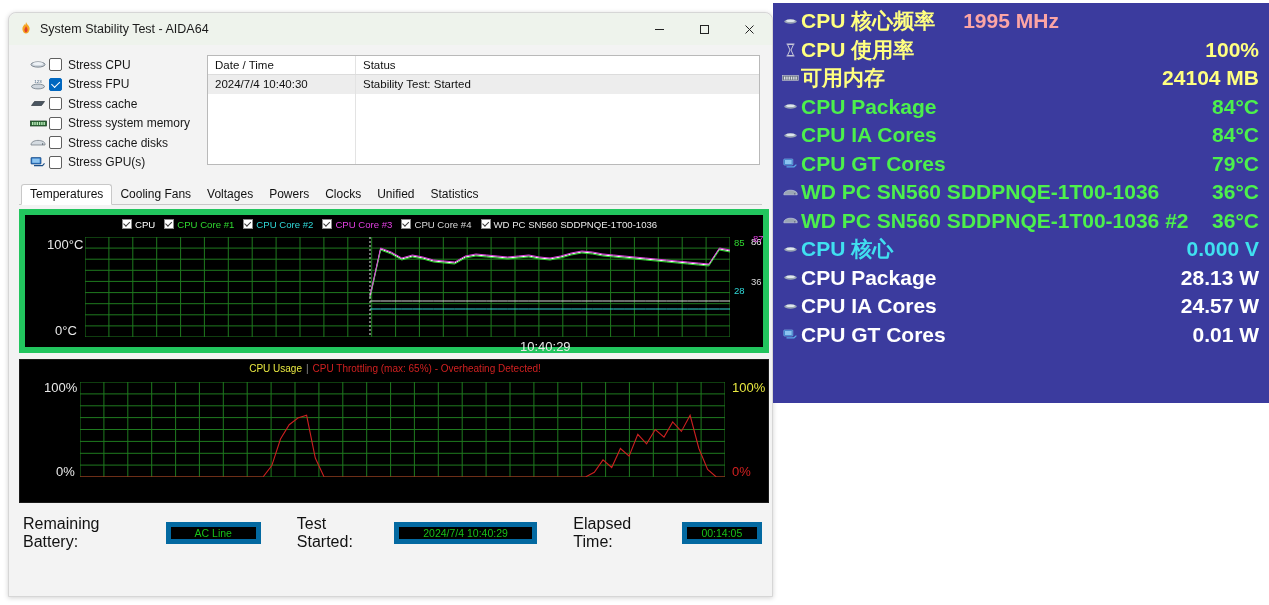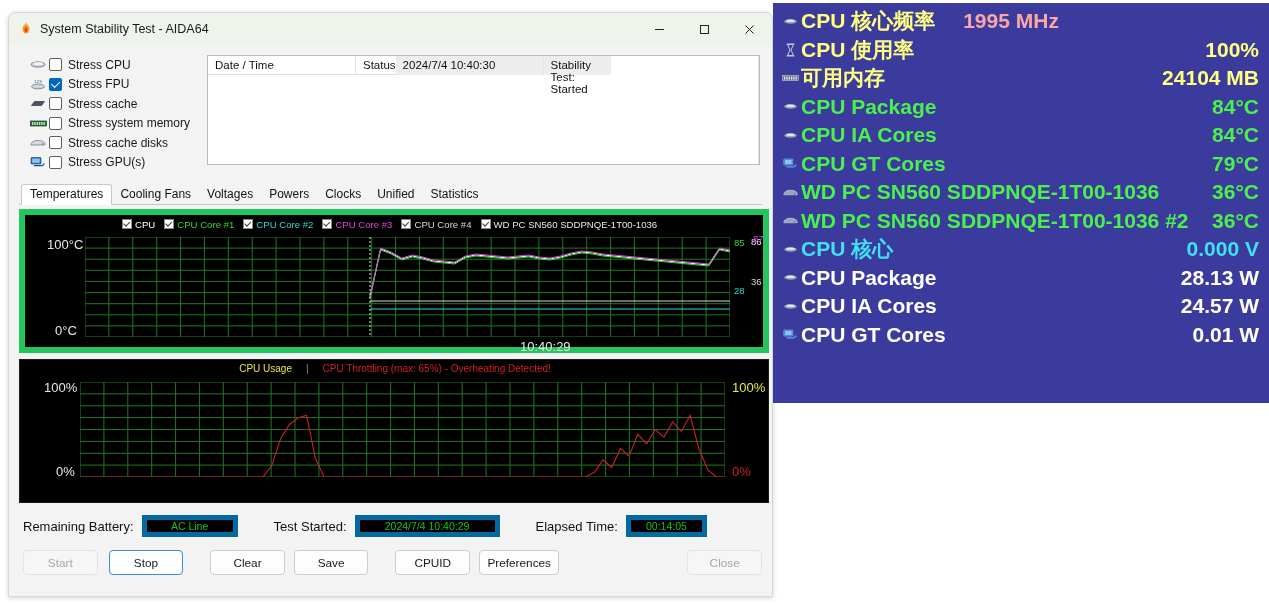--- a/index.html
+++ b/index.html
@@ -52,21 +52,21 @@
     content: ""; width: 7px; height: 4px;
     border-left: 1.6px solid #fff; border-bottom: 1.6px solid #fff;
     transform: rotate(-45deg) translate(0.5px,-1px);
   }
   .slabel { font-size: 12px; color: #181818; white-space: nowrap; }
 
   
   .logtable {
     flex: 1; margin-left: 8px; margin-right: 2px; height: 110px;
     border: 1px solid #b9b9b9; background: #fff; overflow: hidden;
-    display: flex; flex-direction: row;
+    display: flex; flex-direction: column;
   }
   .log-head { display: flex; height: 19px; border-bottom: 1px solid #dcdcdc; }
   .log-head div { font-size: 11.5px; color: #111; padding: 3px 0 0 7px; }
   .col-date { width: 148px; border-right: 1px solid #e3e3e3; }
   .col-status { flex: 1; }
   .log-row { display: flex; height: 19px; background: #ededed; }
   .log-row div { font-size: 11.5px; color: #111; padding: 3px 0 0 7px; }
   .log-filler { flex: 1; display: flex; }
   .log-filler .col-date { border-right: 1px solid #e3e3e3; }
 
@@ -95,21 +95,21 @@
   .leg .lcb::after { content:""; width:5px; height:3px; border-left:1.4px solid #3a3a3a;
     border-bottom:1.4px solid #3a3a3a; transform: rotate(-45deg) translate(0.3px,-0.8px); }
   .leg span { font-size: 9.6px; white-space: nowrap; }
 
   .plot { position: absolute; background: #000; overflow: hidden; }
   .axis-lab { position: absolute; font-size: 13px; color: #e8e8e8; white-space: nowrap; }
   .val-lab { position: absolute; font-size: 9.5px; white-space: nowrap; }
 
   
   .status-strip { display: flex; align-items: center; margin-top: 12px; padding-left: 4px; }
-  .st-label { font-size: 13px; color: #111; margin-right: 8px; }
+  .st-label { font-size: 16px; color: #111; margin-right: 8px; }
   .st-box {
     background: #000; color: #18c018; font-size: 10.5px;
     display: flex; align-items: center; justify-content: center;
     height: 22px; border: 5px solid #0369a1;
   }
 
   
   .btnrow { display: flex; align-items: center; margin-top: 13px; padding-left: 4px; }
   .btn {
     height: 25px; border: 1px solid #cdcdcd; background: #fdfdfd; border-radius: 4px;
@@ -352,21 +352,21 @@
         <div class="val-lab" style="left:709px; top:22px; color:#30d830;">85</div>
         <div class="val-lab" style="left:726px; top:21px; color:#e8e8e8;">86</div>
         <div class="val-lab" style="left:728px; top:18px; color:#e040e0;">87</div>
         <div class="val-lab" style="left:709px; top:70px; color:#30d8d8;">28</div>
         <div class="val-lab" style="left:726px; top:61px; color:#d8d8d8;">36</div>
 
         <div class="axis-lab" style="left:495px; top:124px;">10:40:29</div>
       </div>
 
       <div class="graph-usage">
-        <div style="position:absolute; left:0; top:3px; width:750px; text-align:center; display:flex; justify-content:center; align-items:center; gap:14px;">
+        <div style="position:absolute; left:0; top:3px; width:750px; text-align:center; display:flex; justify-content:center; align-items:center; gap:4px;">
           <span style="font-size:10px; color:#e8e840;">CPU Usage</span>
           <span style="font-size:10px; color:#8a8a8a;">|</span>
           <span style="font-size:10px; color:#d02020;">CPU Throttling (max: 65%) - Overheating Detected!</span>
         </div>
 
         <div class="axis-lab" style="left:24px; top:20px;">100%</div>
         <div class="axis-lab" style="left:36px; top:104px;">0%</div>
         <div class="axis-lab" style="left:712px; top:20px; color:#e8e840;">100%</div>
         <div class="axis-lab" style="left:712px; top:104px; color:#d02020;">0%</div>
 
@@ -414,29 +414,20 @@
 
       <div class="status-strip">
         <div class="st-label">Remaining Battery:</div>
         <div class="st-box" style="width:96px; margin-right:36px;">AC Line</div>
         <div class="st-label">Test Started:</div>
         <div class="st-box" style="width:145px; margin-right:36px;">2024/7/4 10:40:29</div>
         <div class="st-label">Elapsed Time:</div>
         <div class="st-box" style="width:81px;">00:14:05</div>
       </div>
 
-      <div class="btnrow">
-        <div class="btn disabled" style="width:78px;">Start</div>
-        <div class="btn focus" style="width:78px; margin-left:11px;">Stop</div>
-        <div class="btn" style="width:78px; margin-left:27px;">Clear</div>
-        <div class="btn" style="width:78px; margin-left:9px;">Save</div>
-        <div class="btn" style="width:78px; margin-left:27px;">CPUID</div>
-        <div class="btn" style="width:84px; margin-left:9px;">Preferences</div>
-        <div class="btn disabled" style="width:78px; margin-left:128px;">Close</div>
-      </div>
 
     </div>
   </div>
 
   <div class="sensor" id="sensorPanel">
       <div class="srow">
         <div class="s-ico">
           <svg width="15" height="9" viewBox="0 0 15 9">
             <ellipse cx="7.5" cy="4.5" rx="6.3" ry="2.2" fill="#9aa6b4"></ellipse>
             <ellipse cx="7.5" cy="3.8" rx="4.4" ry="1.2" fill="#dfe6ee"></ellipse>

